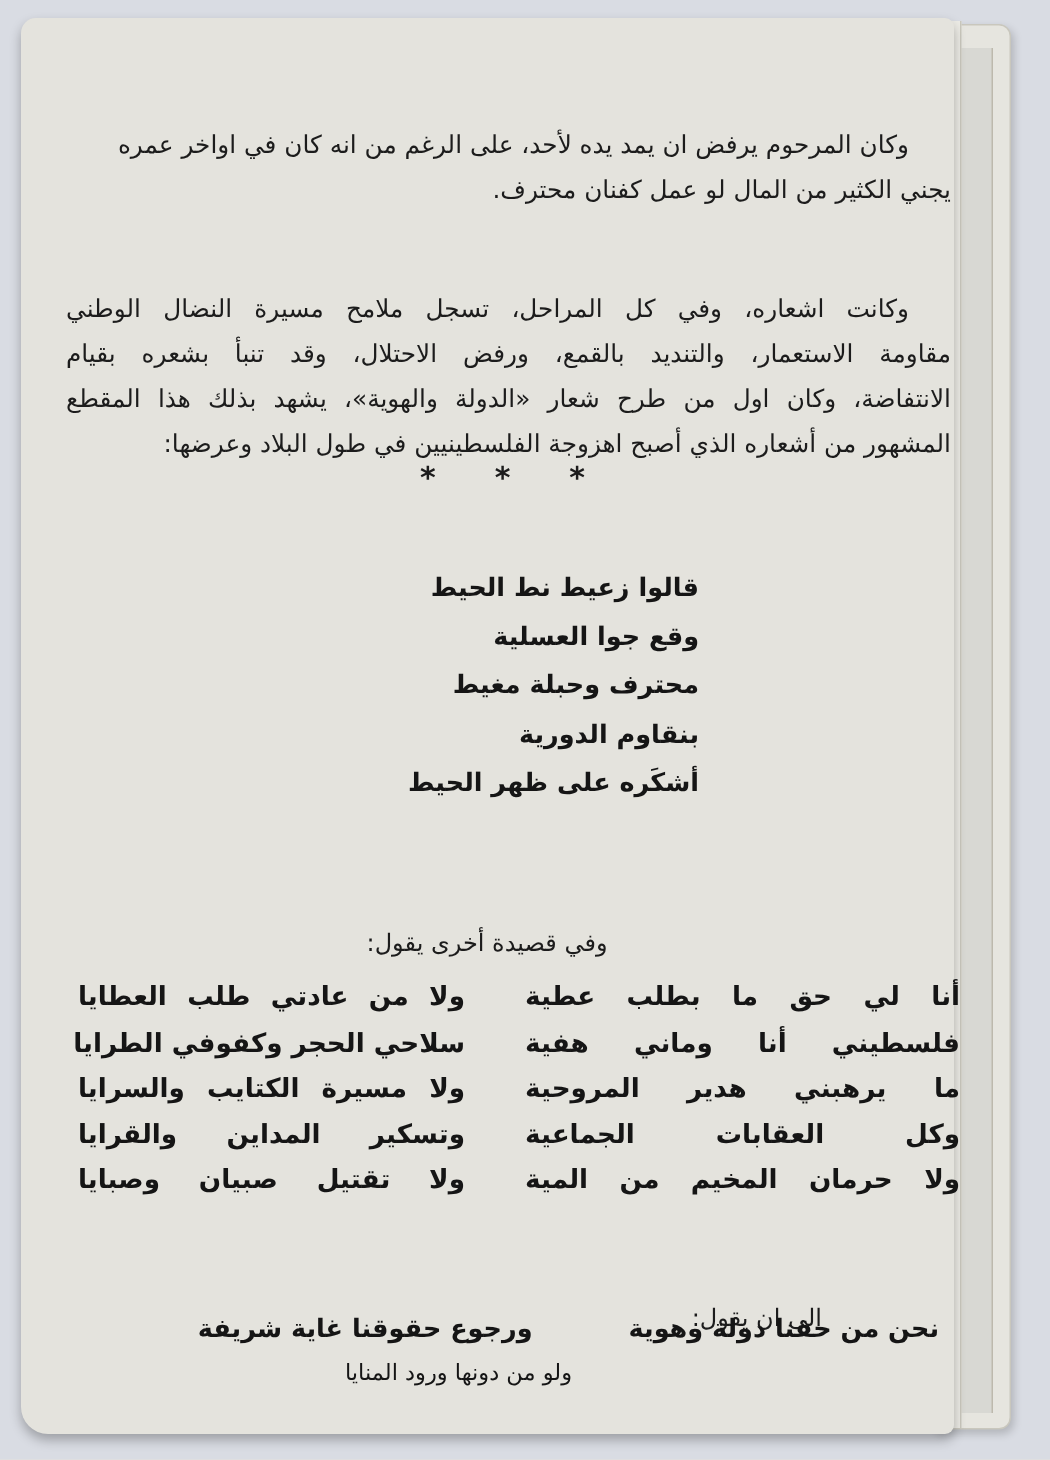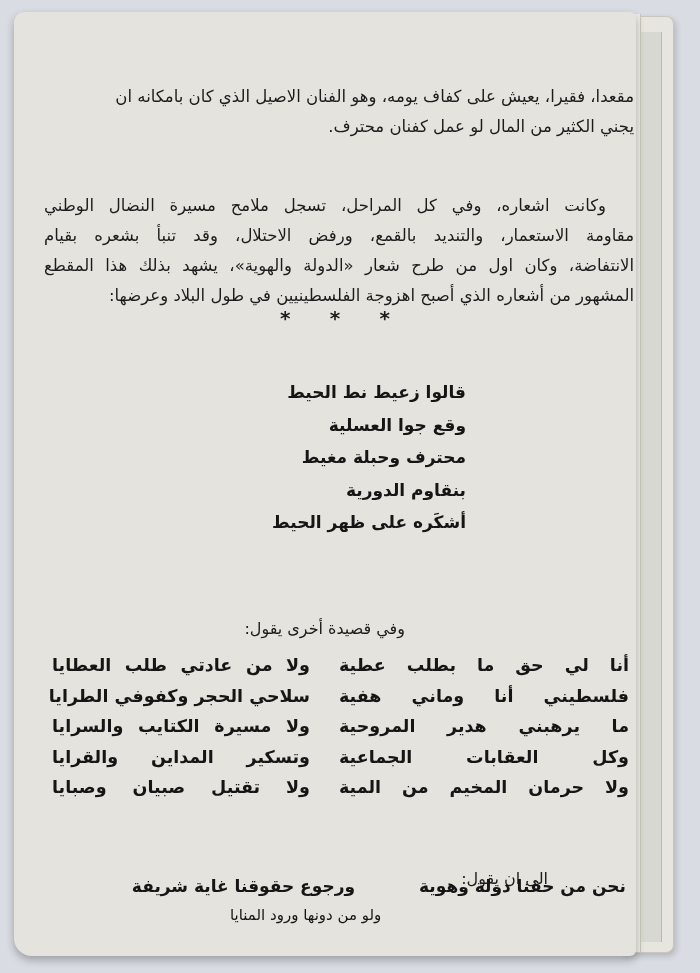--- a/index.html
+++ b/index.html
@@ -39,42 +39,42 @@
     .para2 .l { display: block; text-align: justify; text-align-last: justify; width: 590px; }
     .para2 .l.first { padding-right: 28px; width: 562px; }
     .para2 .l.last { text-align-last: right; }
     .stars {
       position: absolute; left: 280px; top: 306px; width: 110px;
       display: flex; justify-content: space-between; font-size: 20px; font-weight: bold; color: #1c1c1c;
     }
     .poem1 { position: absolute; right: 234px; top: 376px; direction: rtl; }
     .poem1 .v { display: block; font-weight: bold; font-size: 17px; line-height: 32.5px; color: #151515; }
     .intro2 { position: absolute; right: 295px; top: 619px; direction: rtl; font-size: 16px; color: #1c1c1c; }
-    .poem2-right { position: absolute; right: 71px; top: 650px; direction: rtl; }
+    .poem2-right { position: absolute; right: 60px; top: 650px; direction: rtl; }
     .poem2-left { position: absolute; right: 390px; top: 650px; direction: rtl; }
     .poem2-right .v, .poem2-left .v { display: block; font-weight: bold; font-size: 17.5px; line-height: 30.5px; color: #151515; white-space: nowrap; }
     .poem2-right .v { text-align: justify; text-align-last: justify; width: 290px; }
     .poem2-left .v { text-align: justify; text-align-last: justify; width: 258px; }
     .intro3 { position: absolute; right: 152px; top: 849px; direction: rtl; font-size: 16px; color: #1c1c1c; margin-top: 20px; }
     .final-right { position: absolute; right: 74px; top: 876px; direction: rtl; font-weight: bold; font-size: 17px; color: #151515; }
     .final-left { position: absolute; right: 345px; top: 876px; direction: rtl; font-weight: bold; font-size: 17px; color: #151515; }
     .final-3 { position: absolute; left: 230px; top: 906px; direction: rtl; font-weight: normal; font-size: 15px; color: #151515; }
   </style>
 </head>
 <body>
 
 <div class="book-back"></div>
 <div class="book-back-inner"></div>
 <div class="page-edge"></div>
 
 <div class="page">
 </div>
 
 <div class="txt para1">
-  <span class="l">مقعدا، فقيرا، يعيش على كفاف يومه، وهو الفنان الاصيل الذي كان بامكانه ان</span>
+  <span class="l first">وكان المرحوم يرفض ان يمد يده لأحد، على الرغم من انه كان في اواخر عمره</span>
   <span class="l">يجني الكثير من المال لو عمل كفنان محترف.</span>
 </div>
 
 <div class="txt para2">
   <span class="l first">وكانت اشعاره، وفي كل المراحل، تسجل ملامح مسيرة النضال الوطني</span>
   <span class="l">مقاومة الاستعمار، والتنديد بالقمع، ورفض الاحتلال، وقد تنبأ بشعره بقيام</span>
   <span class="l">الانتفاضة، وكان اول من طرح شعار «الدولة والهوية»، يشهد بذلك هذا المقطع</span>
   <span class="l last">المشهور من أشعاره الذي أصبح اهزوجة الفلسطينيين في طول البلاد وعرضها:</span>
 </div>
 

